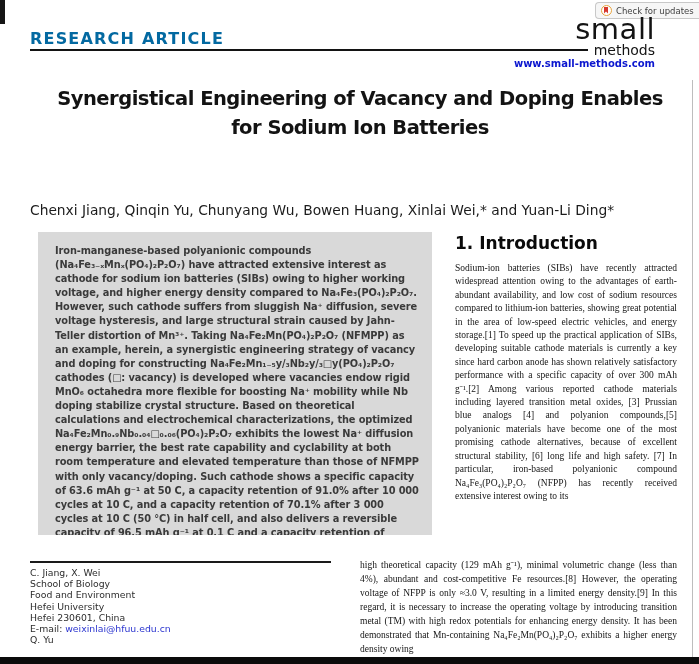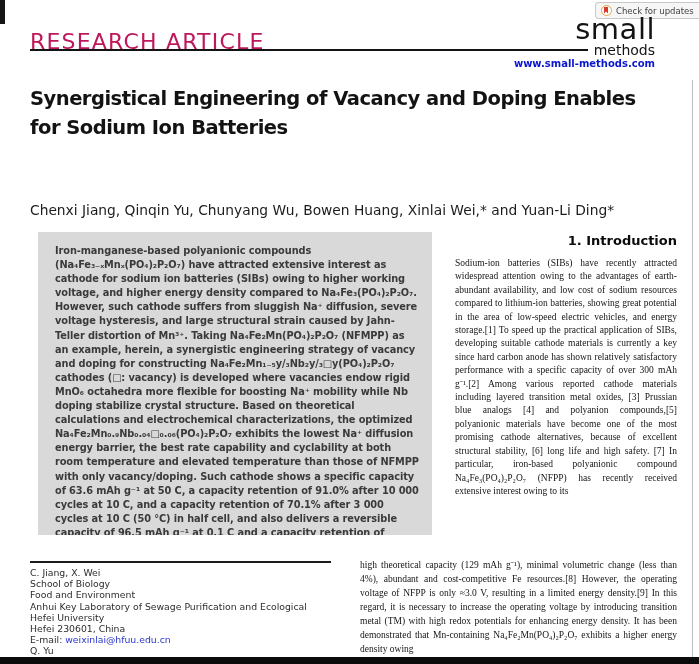--- a/index.html
+++ b/index.html
@@ -13,40 +13,40 @@
   .update-badge {
     position:absolute; top:2px; right:0; height:17px; width:104px;
     background:#f6f6f6; border:1px solid #c8c8c8; border-right:none;
     border-radius:4px 0 0 4px; display:flex; align-items:center; gap:4px; padding-left:5px;
   }
   .badge-icon { width:11px; height:11px; border-radius:50%; background:#fff; border:1.5px solid #e8a33d; position:relative; flex:0 0 auto; }
   .badge-icon .bookmark { position:absolute; left:2px; top:1px; width:4px; height:6.5px; background:#d6382e;
     clip-path:polygon(0 0,100% 0,100% 100%,50% 70%,0 100%); }
   .badge-label { font-size:8.5px; color:#3f3f3f; white-space:nowrap; }
 
-  .article-type { position:absolute; top:29px; left:30px; font-size:22px; font-weight:normal; letter-spacing:1.2px; color:#be185d; }
+  .article-type { position:absolute; top:29px; left:30px; font-size:16px; font-weight:bold; letter-spacing:1.2px; color:#0369a1; }
   .header-rule  { position:absolute; top:49px; left:30px; width:558px; height:2px; background:#131313; }
 
   .journal-logo { position:absolute; top:14px; right:44px; text-align:right; color:#131313; }
   .logo-small   { font-size:29px; line-height:30px; font-weight:500; letter-spacing:0.5px; }
   .logo-methods { font-size:14px; line-height:13px; font-weight:500; }
   .journal-url  { position:absolute; top:58px; right:44px; font-size:10px; font-weight:bold; color:#0b16cf; text-decoration:none; }
 
   .title { position:absolute; top:85px; left:30px; width:660px; font-weight:bold; color:#131313;
            font-size:19.5px; line-height:28.5px; letter-spacing:-0.5px; }
-  .title-line { display:block; white-space:nowrap; }
+  .title-line { display:block; white-space:nowrap;text-align:center; }
 
   .authors { position:absolute; top:202px; left:30px; font-size:13.8px; color:#1c1c1c; white-space:nowrap; }
 
   .abstract-box { position:absolute; top:232px; left:38px; width:394px; height:303px; background:#d9d9d9;
                   padding:12px 13px 0 17px; overflow:hidden; }
   .abstract-text { font-size:9.8px; font-weight:bold; line-height:14.1px; color:#3a3a3a; letter-spacing:-0.1px; }
 
   .intro-col { position:absolute; top:233px; left:455px; width:222px; height:322px; overflow:hidden; }
-  .intro-heading { font-size:13px; font-weight:bold; color:#0a0a0a;text-align:right; }
+  .intro-heading { font-size:17px; font-weight:bold; color:#0a0a0a; }
   .serif-text { font-family:Liberation Serif, serif; font-size:9.5px; line-height:13.4px;
                 text-align:justify; color:#141414; }
   .intro-col .serif-text { margin-top:9px; }
   .intro-wide { position:absolute; top:558px; left:360px; width:317px; height:99px; overflow:hidden; line-height:14px; }
 
   .foot-rule { position:absolute; top:561px; left:30px; width:301px; height:2px; background:#1a1a1a; }
   .footnote  { position:absolute; top:567px; left:30px; width:330px; font-size:9.3px; line-height:11.2px; color:#2d2d2d; }
   .email-link { color:#2b35cf; text-decoration:none; }
 
   .right-edge-line { position:absolute; top:80px; left:692px; width:1px; height:577px; background:#bdbdbd; }
@@ -91,21 +91,20 @@
     <p class="serif-text">Sodium-ion batteries (SIBs) have recently attracted widespread attention owing to the advantages of earth-abundant availability, and low cost of sodium resources compared to lithium-ion batteries, showing great potential in the area of low-speed electric vehicles, and energy storage.[1] To speed up the practical application of SIBs, developing suitable cathode materials is currently a key since hard carbon anode has shown relatively satisfactory performance with a specific capacity of over 300 mAh g⁻¹.[2] Among various reported cathode materials including layered transition metal oxides, [3] Prussian blue analogs [4] and polyanion compounds,[5] polyanionic materials have become one of the most promising cathode alternatives, because of excellent structural stability, [6] long life and high safety. [7] In particular, iron-based polyanionic compound Na₄Fe₃(PO₄)₂P₂O₇ (NFPP) has recently received extensive interest owing to its</p>
   </div>
 
   <p class="serif-text intro-wide">high theoretical capacity (129 mAh g⁻¹), minimal volumetric change (less than 4%), abundant and cost-competitive Fe resources.[8] However, the operating voltage of NFPP is only ≈3.0 V, resulting in a limited energy density.[9] In this regard, it is necessary to increase the operating voltage by introducing transition metal (TM) with high redox potentials for enhancing energy density. It has been demonstrated that Mn-containing Na₄Fe₂Mn(PO₄)₂P₂O₇ exhibits a higher energy density owing</p>
 
   <div class="foot-rule"></div>
   <div class="footnote">
     <div>C. Jiang, X. Wei</div>
     <div>School of Biology</div>
     <div>Food and Environment</div>
-    <div>Anhui Key Laboratory of Sewage Purification and Ecological</div>
     <div>Hefei University</div>
     <div>Hefei 230601, China</div>
     <div><span>E-mail: </span><a class="email-link" href="#">weixinlai@hfuu.edu.cn</a></div>
     <div>Q. Yu</div>
   </div>
 
   <div class="right-edge-line"></div>
   <div class="bottom-bar"></div>
 
 </div>

